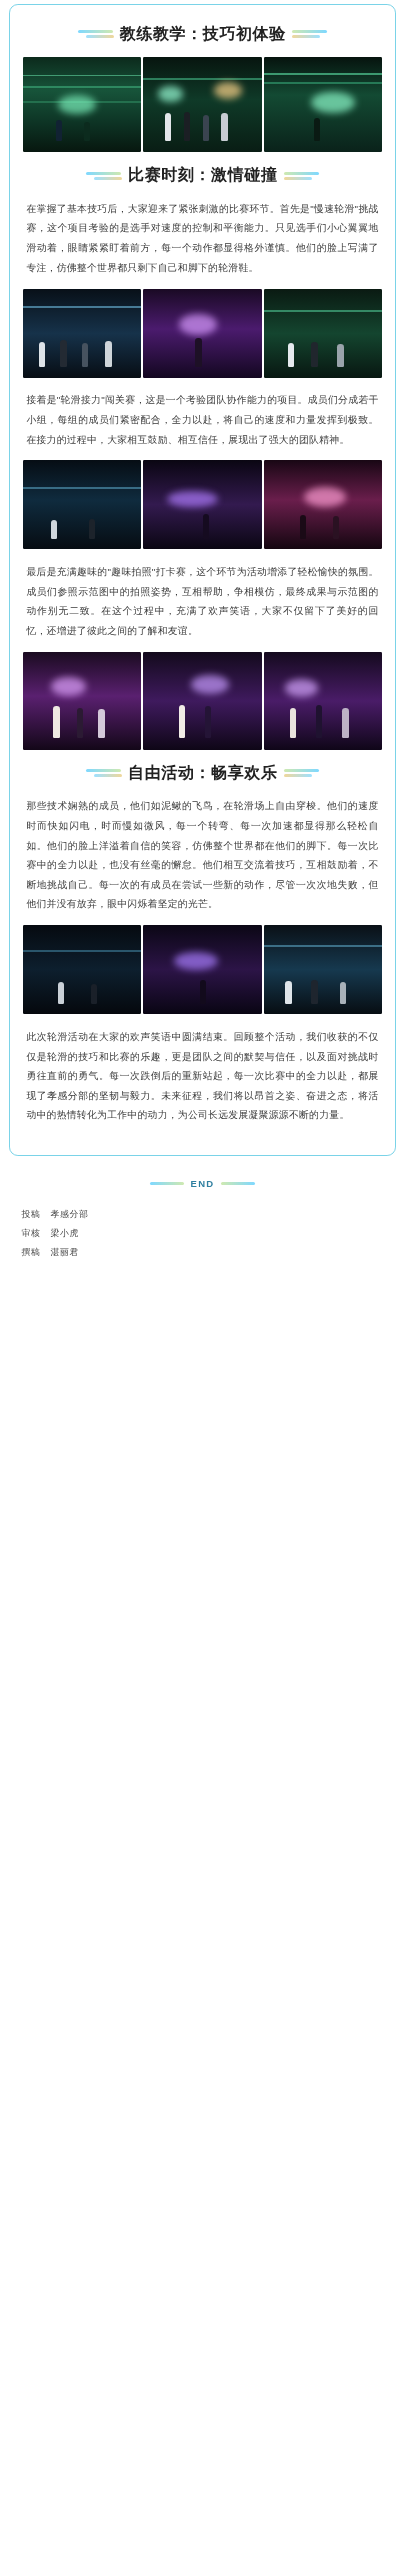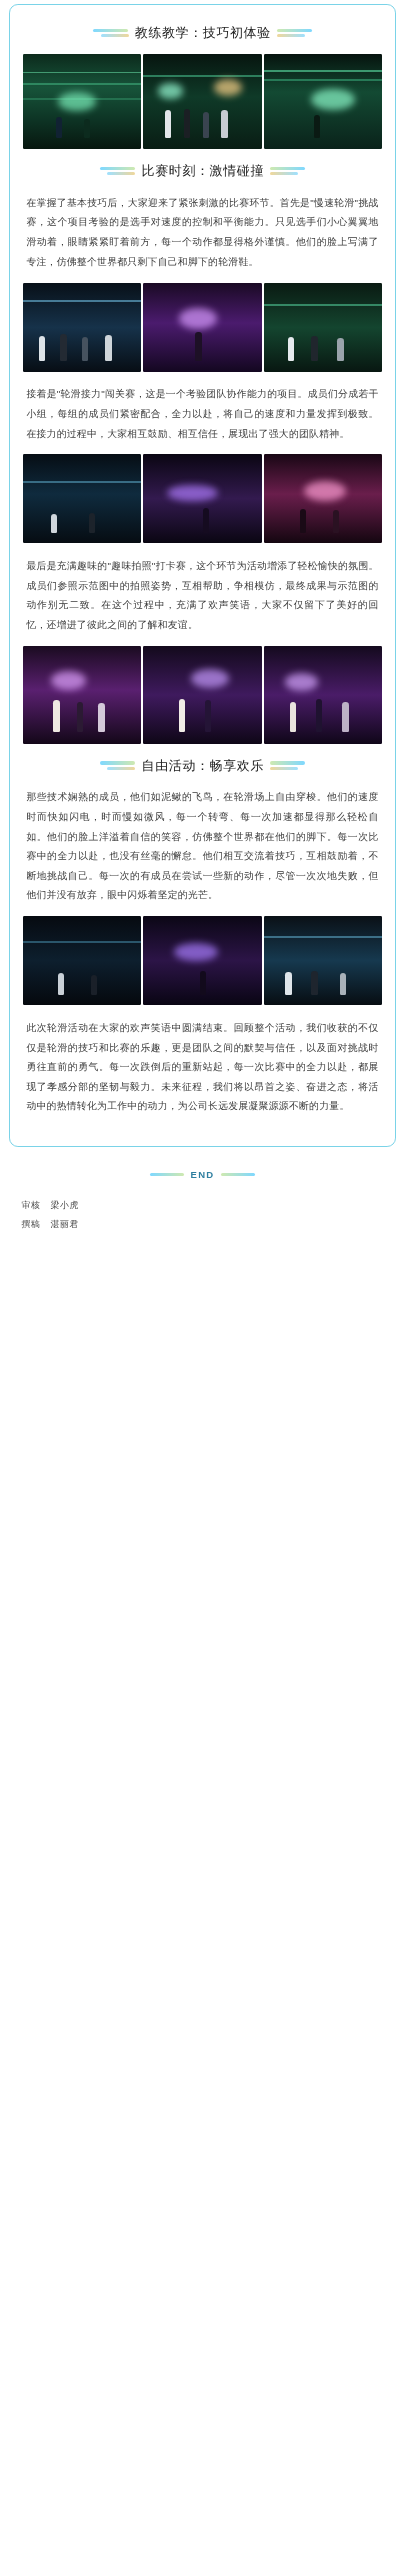--- a/index.html
+++ b/index.html
@@ -57,22 +57,22 @@
     display: block;
     height: 3.2px;
     border-radius: 1.9px;
   }
   .bars.left i:nth-child(1){ width: 35px; background: linear-gradient(90deg,#7fd8ff,#cfe9b0); }
   .bars.left i:nth-child(2){ width: 28px; background: linear-gradient(90deg,#9ee0ff,#f0d79a); margin-left: 7.6px;}
   .bars.right i:nth-child(1){ width: 35px; background: linear-gradient(90deg,#cfe9b0,#7fd8ff); }
   .bars.right i:nth-child(2){ width: 28px; background: linear-gradient(90deg,#f0d79a,#9ee0ff); }
 
   .sec-title {
-    font-size: 13px;
-    font-weight: normal;
+    font-size: 16px;
+    font-weight: bold;
     color: #222;
     letter-spacing: 0.6px;
     white-space: nowrap;
   }
 
   .para {
     margin: 0 0 11.4px 0;
     font-size: 9.8px;
     line-height: 2.0;
     color: #3a3a3a;
@@ -311,20 +311,24 @@
   </div>
 
   <div class="end-wrap">
     <span class="endbar l"></span>
     <span class="endtext">END</span>
     <span class="endbar r"></span>
   </div>
 
   <div class="credits">
     <div class="credit-row">
+      <span class="k">投稿</span>
+      <span class="v">孝感分部</span>
+    </div>
+    <div class="credit-row">
       <span class="k">审核</span>
       <span class="v">梁小虎</span>
     </div>
     <div class="credit-row">
       <span class="k">撰稿</span>
       <span class="v">湛丽君</span>
     </div>
   </div>
 
 </div>

